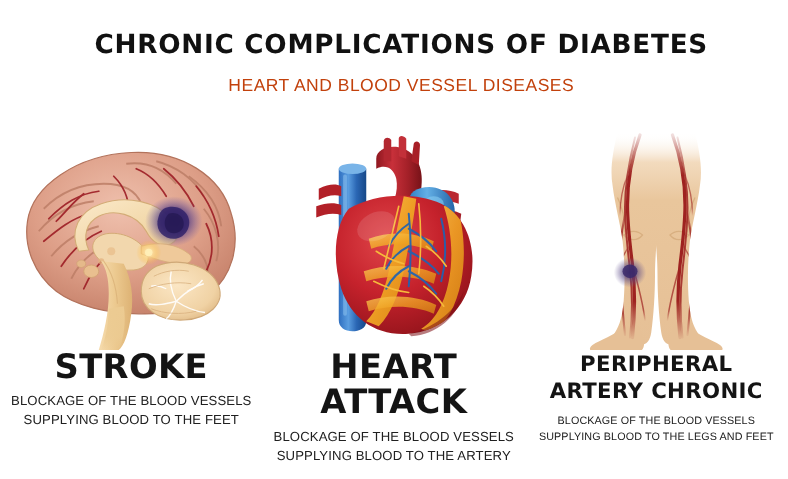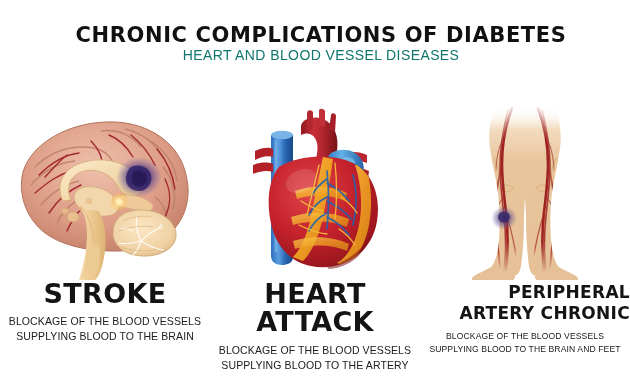--- a/index.html
+++ b/index.html
@@ -12,43 +12,44 @@
   .poster { position:relative; width:630px; height:383px; background:#fff;padding-left:12px; }
 
   
   .header { width:100%; text-align:center; padding-top:24px; }
   .title {
     font-size:21px; font-weight:700; letter-spacing:0.6px;
     color:#111111; line-height:1.1;
     font-family:"DejaVu Sans","Liberation Sans",sans-serif;
   }
   .subtitle {
+    margin-top:13px;
     font-size:14px; font-weight:400; letter-spacing:0.4px;
-    color:#0f766e;
+    color:#c2410c;
   }
 
   
   .columns {
     position:absolute; top:100px; left:0;
     width:630px; height:283px;
     display:flex; align-items:flex-start;
   }
   .col { width:210px; height:283px; position:relative; display:flex; flex-direction:column; align-items:center; }
   .art { width:210px; height:180px; display:flex; align-items:flex-end; justify-content:center; }
   .art svg { display:block; }
 
   .cap { width:210px; text-align:center; }
   .cap-title {
     font-weight:700; color:#141414;
     font-family:"DejaVu Sans","Liberation Sans",sans-serif;
     letter-spacing:0.3px;
   }
   .col-stroke .cap-title { font-size:27px; line-height:1.05; margin-top:0; }
   .col-heart  .cap-title { font-size:27px; line-height:1.05; margin-top:0; }
-  .col-pad    .cap-title { font-size:17px; line-height:1.25; margin-top:2px;text-align:right; }
+  .col-pad    .cap-title { font-size:17px; line-height:1.25; margin-top:2px; }
 
   .cap-line { color:#202020; letter-spacing:0.1px; }
   .col-stroke .cap-line, .col-heart .cap-line { font-size:10.5px; line-height:15px; }
   .col-pad .cap-line { font-size:8.6px; line-height:13px; }
   .cap-body { margin-top:6px; }
   .col-pad .cap-body { margin-top:5px; white-space:nowrap; }
 </style>
 </head>
 <body>
 
@@ -184,21 +185,21 @@
 
           <circle cx="114" cy="97" r="10" fill="url(#sparkG)"></circle>
           <circle cx="114" cy="97" r="3" fill="#fff0b8" opacity="0.9"></circle>
         </svg>
       </div>
 
       <div class="cap">
         <div class="cap-title">STROKE</div>
         <div class="cap-body">
           <div class="cap-line">BLOCKAGE OF THE BLOOD VESSELS</div>
-          <div class="cap-line">SUPPLYING BLOOD TO THE BRAIN</div>
+          <div class="cap-line">SUPPLYING BLOOD TO THE FEET</div>
         </div>
       </div>
     </div>
 
     <div class="col col-heart">
       <div class="art">
         <svg width="160" height="175" viewBox="0 0 160 175">
           <defs>
             <linearGradient id="vcG" x1="0" y1="0" x2="1" y2="0">
               <stop offset="0%" stop-color="#2f6fc0"></stop>
@@ -394,19 +395,19 @@
         </svg>
       </div>
 
       <div class="cap">
         <div class="cap-title">
           <div>PERIPHERAL</div>
           <div>ARTERY CHRONIC</div>
         </div>
         <div class="cap-body">
           <div class="cap-line">BLOCKAGE OF THE BLOOD VESSELS</div>
-          <div class="cap-line">SUPPLYING BLOOD TO THE BRAIN AND FEET</div>
+          <div class="cap-line">SUPPLYING BLOOD TO THE LEGS AND FEET</div>
         </div>
       </div>
     </div>
 
   </div>
 </div>
 
 </body></html>

